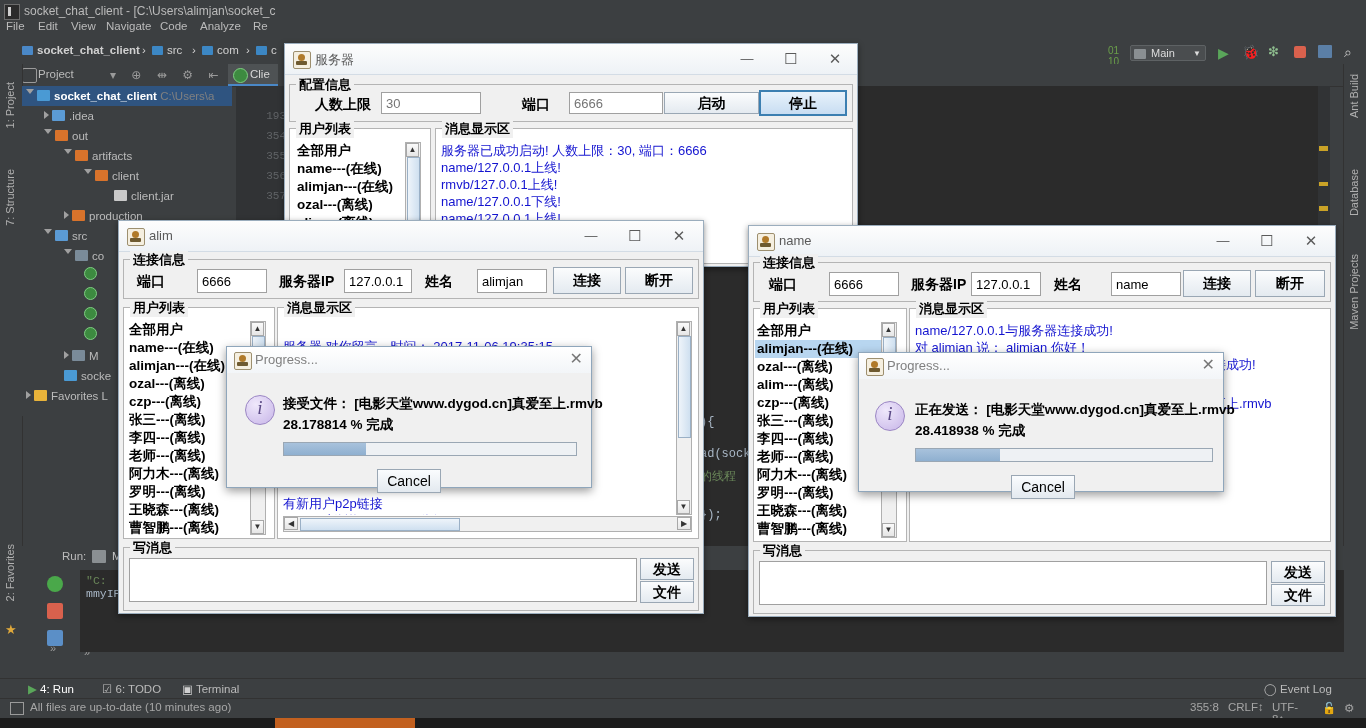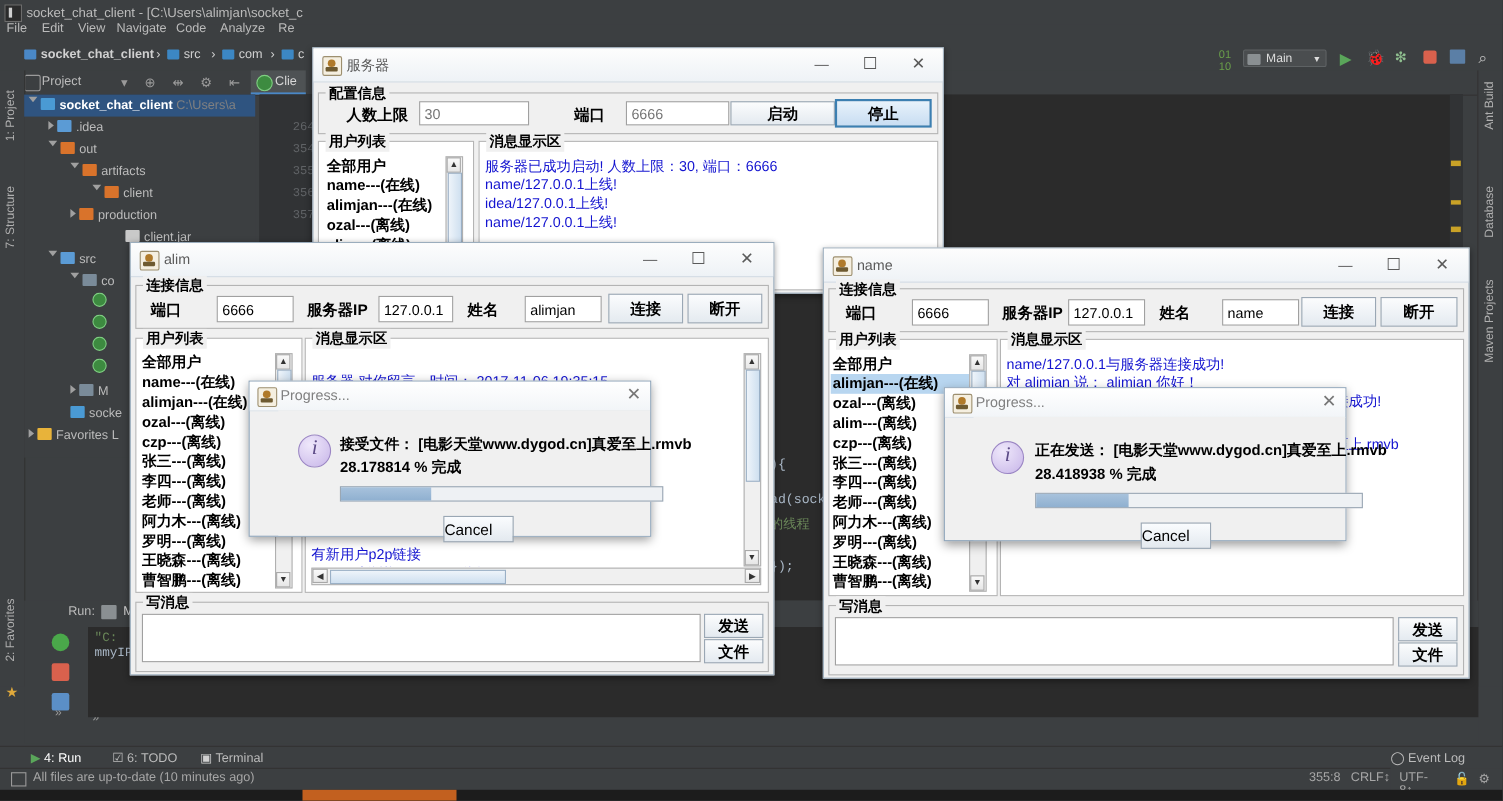--- a/index.html
+++ b/index.html
@@ -100,30 +100,30 @@
   .hsb{position:absolute;height:15px;background:#f0f0f0;border:1px solid #b0b0b0;box-sizing:border-box;}
   .hsb .thumb{position:absolute;top:1px;height:11px;background:linear-gradient(#eef4fa,#cfe0f0);border:1px solid #9ab0c6;}
   .hsb .arr{position:absolute;top:0;width:14px;height:13px;background:linear-gradient(#fafafa,#e6e6e6);border:1px solid #a8a8a8;box-sizing:border-box;
      text-align:center;font-size:8px;line-height:11px;color:#333;}
 
   
   .dlg{position:absolute;background:#f0f0f0;border:1px solid #8fa6bb;box-shadow:0 3px 9px rgba(0,0,0,.4);}
   .dlg-title{height:26px;background:linear-gradient(#ffffff,#f2f5f8);border-bottom:1px solid #dfe5ec;position:relative;}
   .dlg-title .dlabel{position:absolute;left:28px;top:5px;font-size:13px;color:#808080;}
   .dlg-title .dclose{position:absolute;right:8px;top:2px;font-size:16px;color:#777;}
-  .dlg-body{position:absolute;left:0;right:0;top:26px;bottom:0;background:#f0f0f0;margin-left:26px;}
+  .dlg-body{position:absolute;left:0;right:0;top:26px;bottom:0;background:#f0f0f0;}
   .info-icon{position:absolute;width:28px;height:28px;border-radius:50%;
      background:radial-gradient(circle at 35% 30%,#efe8fb,#c7b5e8);border:1px solid #9b86c4;}
   .info-icon:after{content:"i";position:absolute;left:0;right:0;top:1px;text-align:center;font-family:"Liberation Serif","DejaVu Serif",serif;
      font-style:italic;font-size:19px;color:#5b4a86;}
   .dlg-text{position:absolute;font-size:13.5px;font-weight:bold;color:#000;white-space:nowrap;}
   .pbar{position:absolute;height:14px;background:#eef1f4;border:1px solid #9aa7b4;box-sizing:border-box;}
   .pbar .fill{position:absolute;left:0;top:0;bottom:0;background:linear-gradient(#a8c2dc,#8fb0d0);}
   .cancel-btn{position:absolute;background:linear-gradient(#fafcfe,#e3e9ef);border:1px solid #9aa7b4;font-size:14px;
-     text-align:left;box-sizing:border-box;color:#000;}
+     text-align:center;box-sizing:border-box;color:#000;}
 </style>
 </head>
 <body>
 
 <div id="ide">
 
   <div class="ide-titlebar">
     <span class="ide-logo"></span>
     <span>socket_chat_client - [C:\Users\alimjan\socket_c</span>
   </div>
@@ -170,21 +170,21 @@
   </div>
 
   <div class="tab-client">
     <span class="cicon"></span>
     <span>Clie</span>
   </div>
 
   <div class="editor-bg"></div>
   <div class="gutter">
     <div style="height:20px"></div>
-    <div>264</div>
+    <div>193</div>
     <div>354</div>
     <div>355</div>
     <div>356</div>
     <div>357</div>
   </div>
   <div class="code" style="left:700px;top:415px;">){</div>
   <div class="code" style="left:700px;top:447px;">ad(sock</div>
   <div class="code" style="left:700px;top:468px;color:#6a8759;">的线程</div>
   <div class="code" style="left:700px;top:508px;">});</div>
 
@@ -223,25 +223,25 @@
     </div>
     <div class="ptrow" style="padding-left:22px">
       <span class="tri open"></span><span class="fi orange"></span><span>out</span>
     </div>
     <div class="ptrow" style="padding-left:42px">
       <span class="tri open"></span><span class="fi orange"></span><span>artifacts</span>
     </div>
     <div class="ptrow" style="padding-left:62px">
       <span class="tri open"></span><span class="fi orange"></span><span>client</span>
     </div>
+    <div class="ptrow" style="padding-left:92px">
+      <span class="fi jar"></span><span>client.jar</span>
+    </div>
     <div class="ptrow" style="padding-left:42px">
       <span class="tri"></span><span class="fi orange"></span><span>production</span>
-    </div>
-    <div class="ptrow" style="padding-left:92px">
-      <span class="fi jar"></span><span>client.jar</span>
     </div>
     <div class="ptrow" style="padding-left:22px">
       <span class="tri open"></span><span class="fi blue"></span><span>src</span>
     </div>
     <div class="ptrow" style="padding-left:42px">
       <span class="tri open"></span><span class="fi grey"></span><span>co</span>
     </div>
     <div class="ptrow" style="padding-left:62px"><span style="display:inline-block;width:11px;height:11px;border-radius:50%;background:#3d8b40;border:1px solid #7fce82;"></span></div>
     <div class="ptrow" style="padding-left:62px"><span style="display:inline-block;width:11px;height:11px;border-radius:50%;background:#3d8b40;border:1px solid #7fce82;"></span></div>
     <div class="ptrow" style="padding-left:62px"><span style="display:inline-block;width:11px;height:11px;border-radius:50%;background:#3d8b40;border:1px solid #7fce82;"></span></div>
@@ -336,21 +336,22 @@
     <div class="arr" style="top:0">▲</div>
     <div class="thumb" style="top:14px;height:80px;"></div>
   </div>
 
   <div class="grp" style="left:150px;top:84px;width:416px;height:134px;background:#fff;">
     <span class="grp-title">消息显示区</span>
   </div>
   <div style="position:absolute;left:156px;top:98px;width:404px;height:118px;overflow:hidden;">
     <div class="msgline">服务器已成功启动!  人数上限：30, 端口：6666</div>
     <div class="msgline">name/127.0.0.1上线!</div>
-    <div class="msgline">idea/127.0.0.1上线!</div>
+    <div class="msgline">rmvb/127.0.0.1上线!</div>
+    <div class="msgline">name/127.0.0.1下线!</div>
     <div class="msgline">name/127.0.0.1上线!</div>
   </div>
 </div>
 
 <div class="win" style="left:118px;top:220px;width:584px;height:392px;">
   <div class="win-title">
     <span class="java-icon"></span>
     <span class="tlabel">alim</span>
     <span class="wbtn min" style="right:90px">—</span>
     <span class="wbtn" style="right:46px">☐</span>

